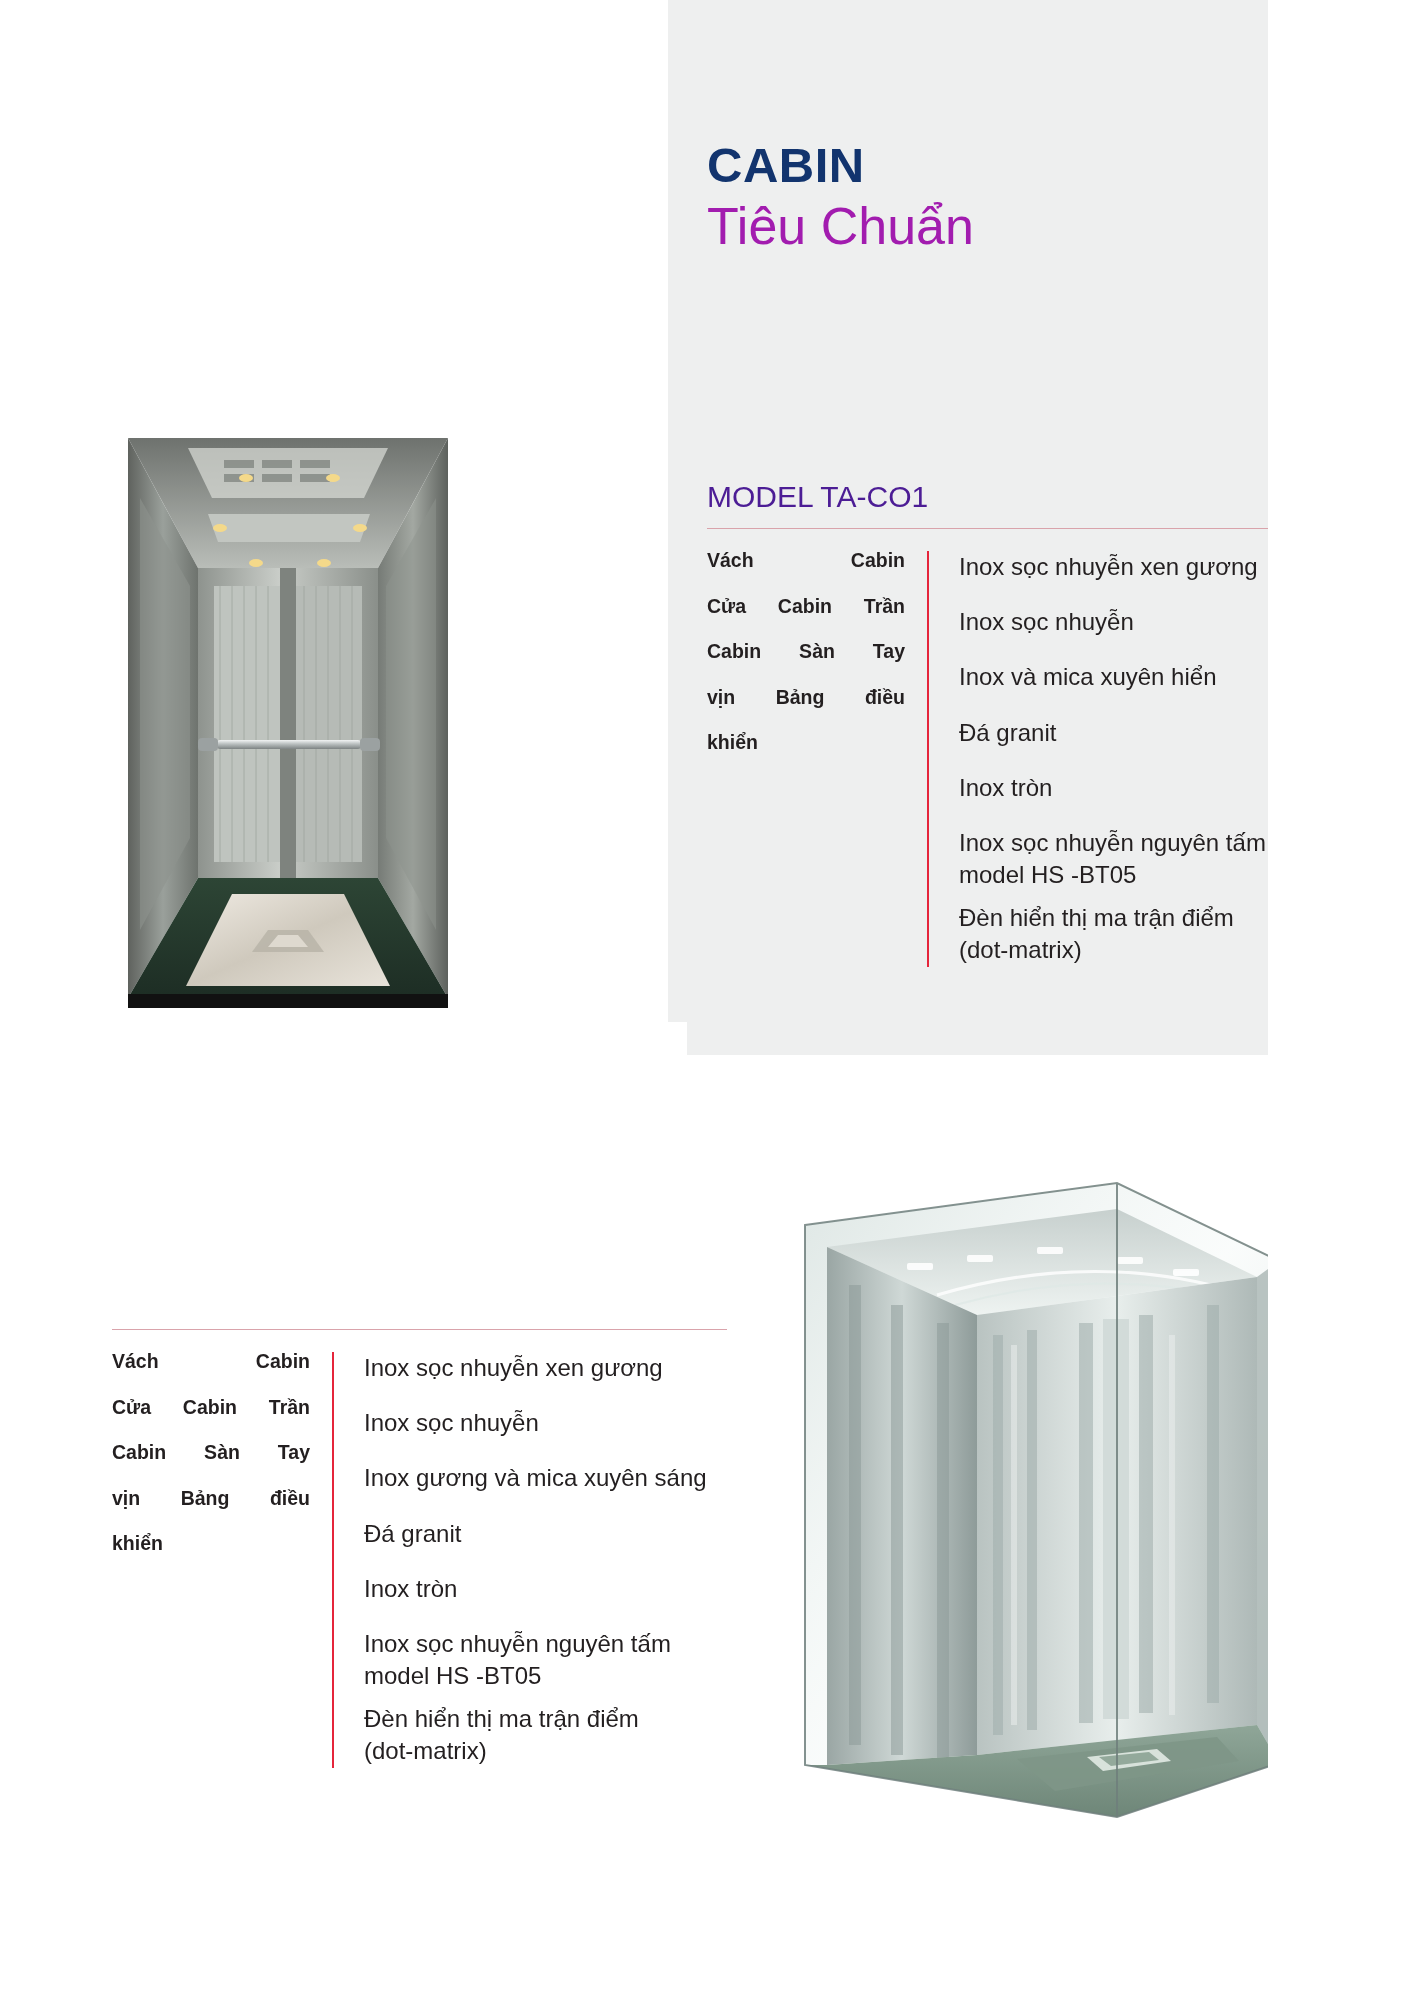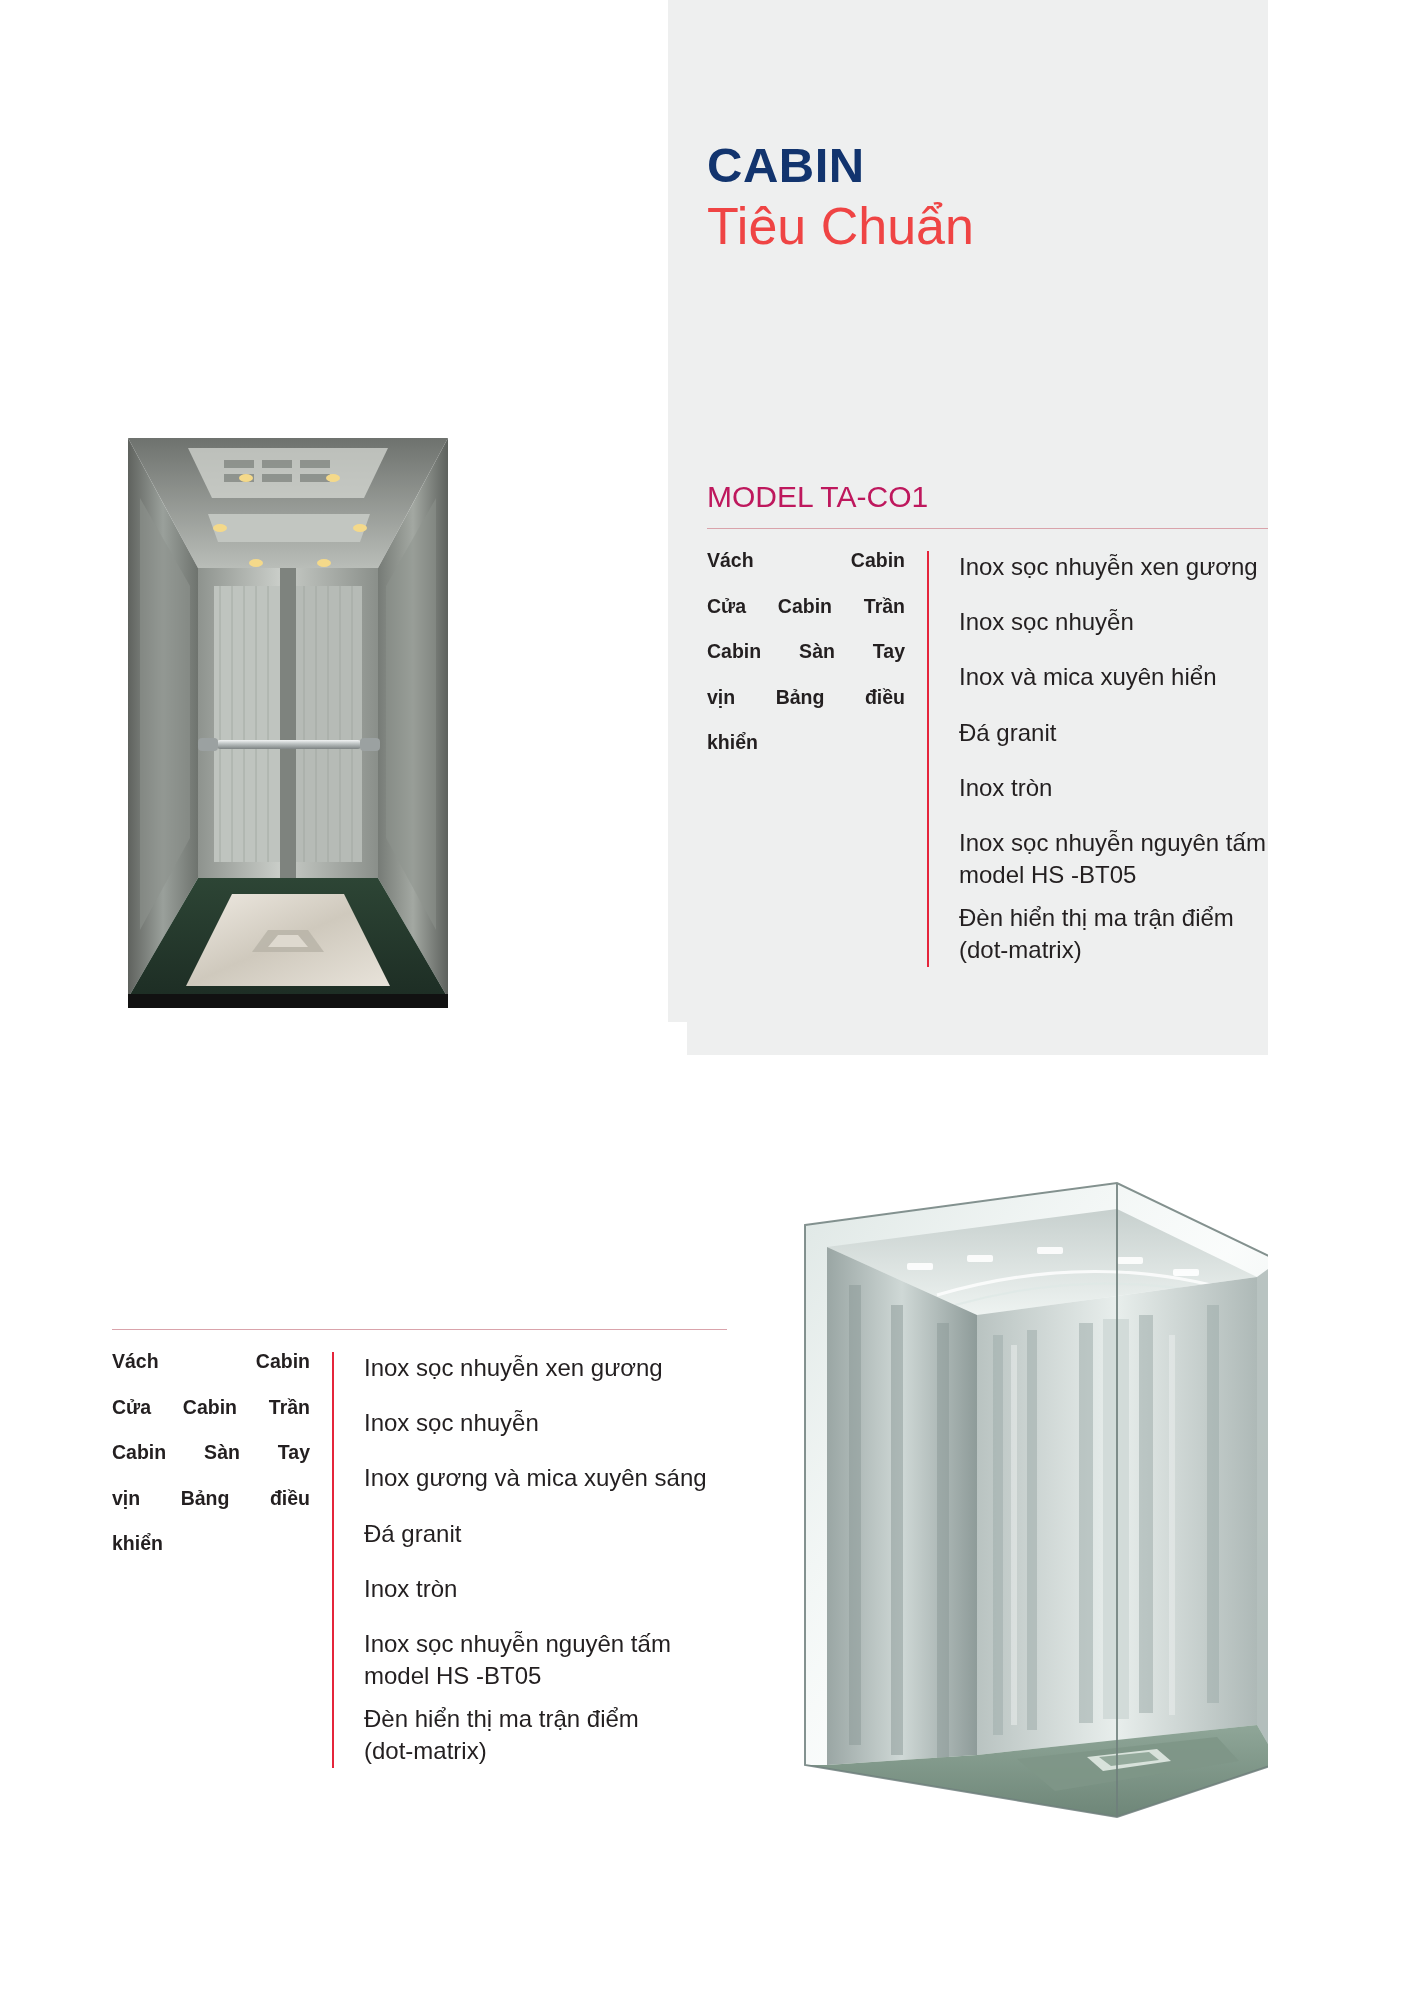--- a/index.html
+++ b/index.html
@@ -51,29 +51,29 @@
   }
   .title-main {
     font-size: 49px;
     font-weight: bold;
     color: #12346e;
     letter-spacing: 0.5px;
     line-height: 1.05;
   }
   .title-sub {
     font-size: 52px;
-    color: #ef4444;
+    color: #a21caf;
     font-weight: 400;
     line-height: 1.15;
     margin-top: 6px;
   }
 
   .model-heading {
     font-size: 30px;
-    color: #be185d;
+    color: #4c1d95;
     font-weight: 400;
   }
 
   .spec-rule {
     height: 1px;
     background: #d9a3ab;
     margin-top: 14px;
   }
 
   .spec-table {

